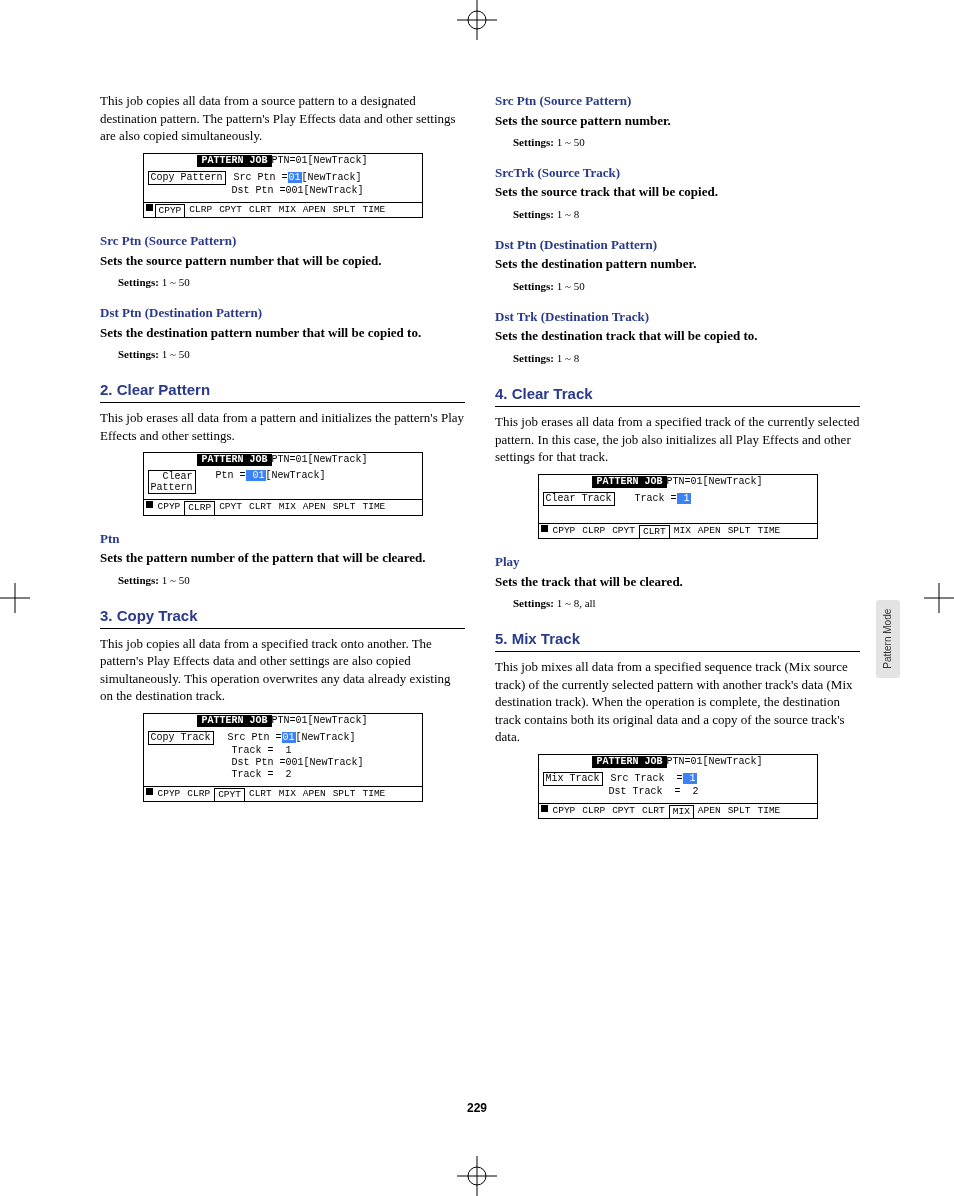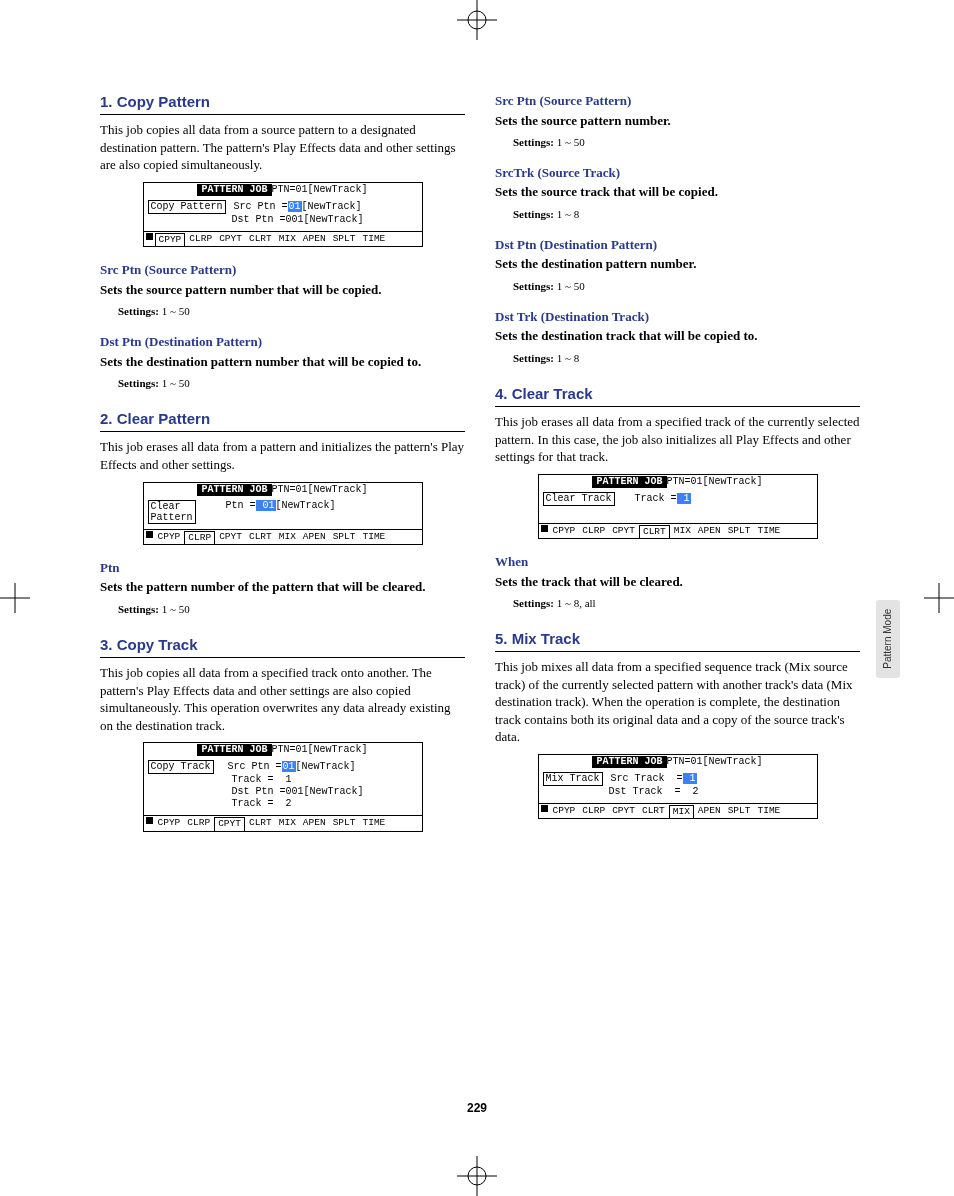--- a/index.html
+++ b/index.html
@@ -190,21 +190,20 @@
   <svg width="30" height="30">
       <line x1="15" y1="0" x2="15" y2="30" stroke="#000"></line>
       <line x1="0" y1="15" x2="30" y2="15" stroke="#000"></line>
     </svg>
 </div>
 
 <div class="page">
 
   <div class="col">
 
-    <div class="section-title first">1. Copy Pattern</div>
     <div class="body-text">This job copies all data from a source pattern to a designated destination pattern. The pattern's Play Effects data and other settings are also copied simultaneously.</div>
 
     <div class="screen">
       <div class="screen-header">
         <span class="tab">PATTERN JOB</span>
         <span class="right">PTN=01[NewTrack]</span>
       </div>
       <div class="screen-body">
         <div class="line"><span class="boxlabel">Copy Pattern</span> <span>Src Ptn =</span><span class="inv">01</span><span>[NewTrack]</span></div>
         <div class="line">              <span>Dst Ptn =001[NewTrack]</span></div>
@@ -232,21 +231,21 @@
 
     <div class="section-title">2. Clear Pattern</div>
     <div class="body-text">This job erases all data from a pattern and initializes the pattern's Play Effects and other settings.</div>
 
     <div class="screen">
       <div class="screen-header">
         <span class="tab">PATTERN JOB</span>
         <span class="right">PTN=01[NewTrack]</span>
       </div>
       <div class="screen-body">
-        <div class="line" style="display:flex; gap:28px; align-items:flex-start;">
+        <div class="line" style="display:flex; gap:18px; align-items:flex-start;text-align:right;">
           <span class="boxlabel" style="line-height:1.1;"><span>Clear</span><br><span>Pattern</span></span>
           <span><span>Ptn =</span><span class="inv"> 01</span><span>[NewTrack]</span></span>
         </div>
       </div>
       <div class="screen-footer">
           <span class="sq"></span>
           <span class="ftab">CPYP</span>
           <span class="ftab sel">CLRP</span>
           <span class="ftab">CPYT</span>
           <span class="ftab">CLRT</span>
@@ -326,21 +325,21 @@
           <span class="ftab">CLRP</span>
           <span class="ftab">CPYT</span>
           <span class="ftab sel">CLRT</span>
           <span class="ftab">MIX</span>
           <span class="ftab">APEN</span>
           <span class="ftab">SPLT</span>
           <span class="ftab">TIME</span>
         </div>
     </div>
 
-    <div class="param-title">When</div>
+    <div class="param-title">Play</div>
     <div class="param-desc">Sets the track that will be cleared.</div>
     <div class="settings-line"><span class="lbl">Settings:</span> <span>1 ~ 8, all</span></div>
 
     <div class="section-title">5. Mix Track</div>
     <div class="body-text">This job mixes all data from a specified sequence track (Mix source track) of the currently selected pattern with another track's data (Mix destination track). When the operation is complete, the destination track contains both its original data and a copy of the source track's data.</div>
 
     <div class="screen">
       <div class="screen-header">
         <span class="tab">PATTERN JOB</span>
         <span class="right">PTN=01[NewTrack]</span>

